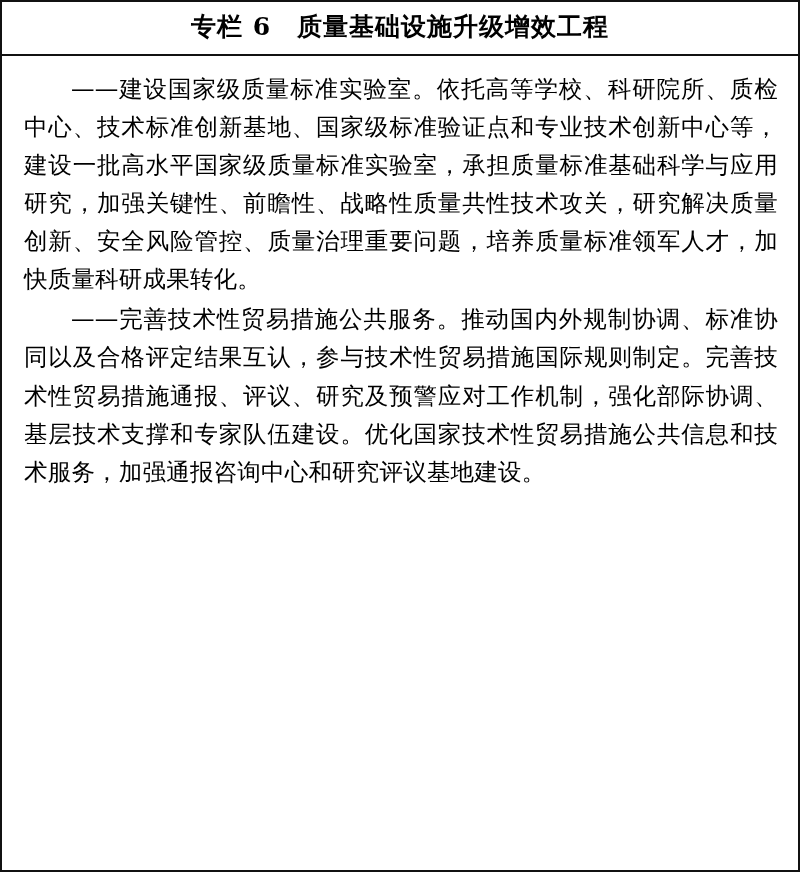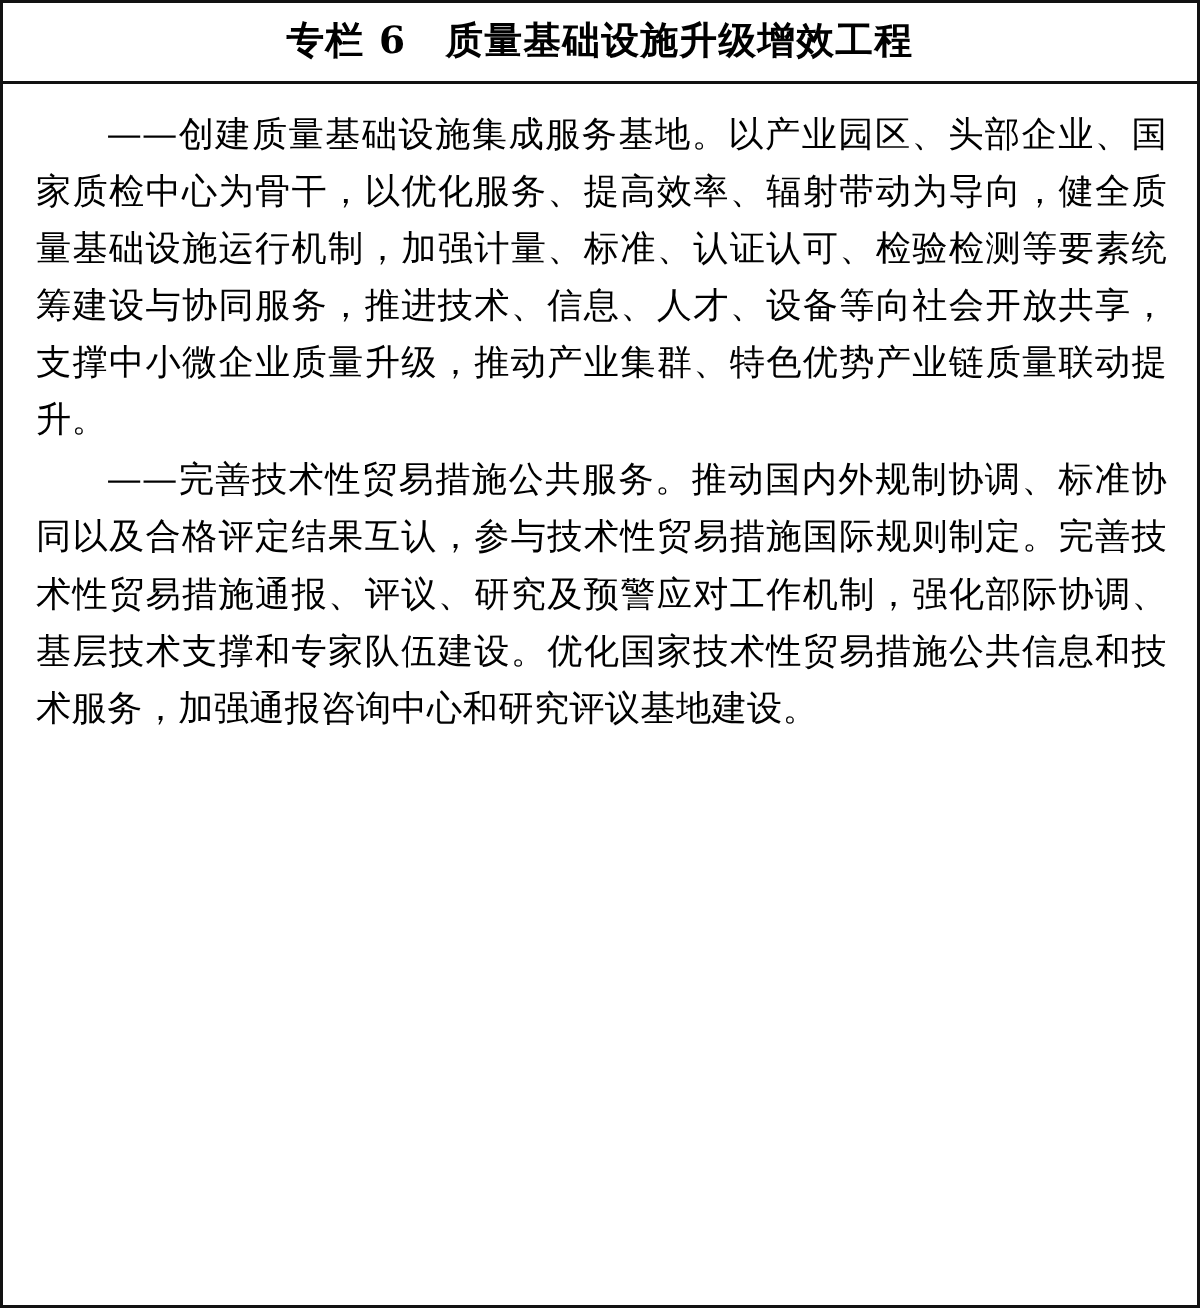--- a/index.html
+++ b/index.html
@@ -56,16 +56,16 @@
   }
 </style>
 </head>
 <body>
 
 <div class="doc-box">
   <div class="title-bar">
     <div class="title-text">专栏 6　质量基础设施升级增效工程</div>
   </div>
   <div class="body-area">
-    <p class="para">——创建质量基础设施集成服务基地。以产业园区、头部企业、国家质检中心为骨干，以优化服务、提高效率、辐射带动为导向，健全质量基础设施运行机制，加强计量、标准、认证认可、检验检测等要素统筹建设与协同服务，推进技术、信息、人才、设备等向社会开放共享，支撑中小微企业质量升级，推动产业集群、特色优势产业链质量联动提升。</p>
+    <p class="para">——建设国家级质量标准实验室。依托高等学校、科研院所、质检中心、技术标准创新基地、国家级标准验证点和专业技术创新中心等，建设一批高水平国家级质量标准实验室，承担质量标准基础科学与应用研究，加强关键性、前瞻性、战略性质量共性技术攻关，研究解决质量创新、安全风险管控、质量治理重要问题，培养质量标准领军人才，加快质量科研成果转化。</p>
     <p class="para">——完善技术性贸易措施公共服务。推动国内外规制协调、标准协同以及合格评定结果互认，参与技术性贸易措施国际规则制定。完善技术性贸易措施通报、评议、研究及预警应对工作机制，强化部际协调、基层技术支撑和专家队伍建设。优化国家技术性贸易措施公共信息和技术服务，加强通报咨询中心和研究评议基地建设。</p>
   </div>
 </div>
 
 </body></html>

